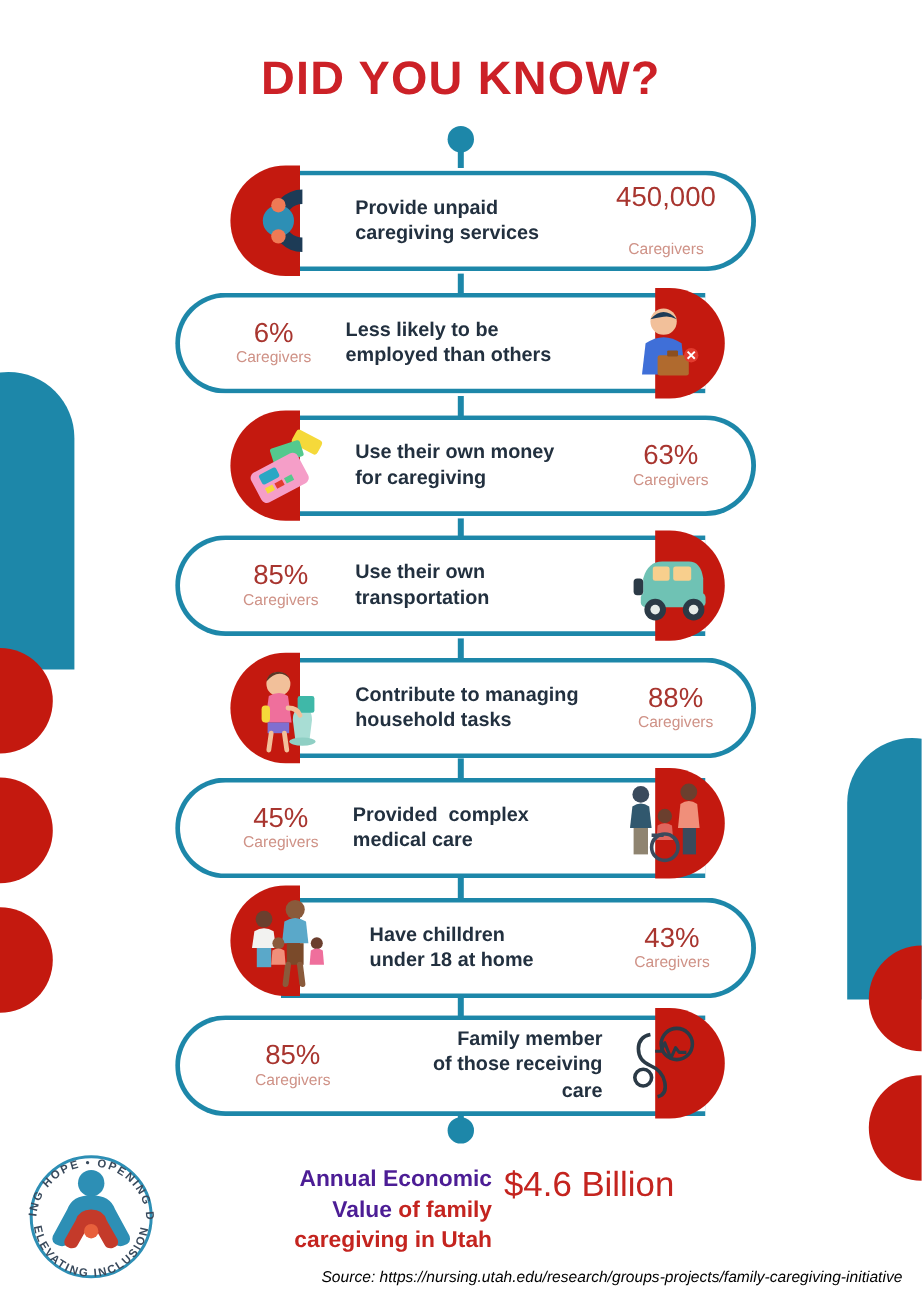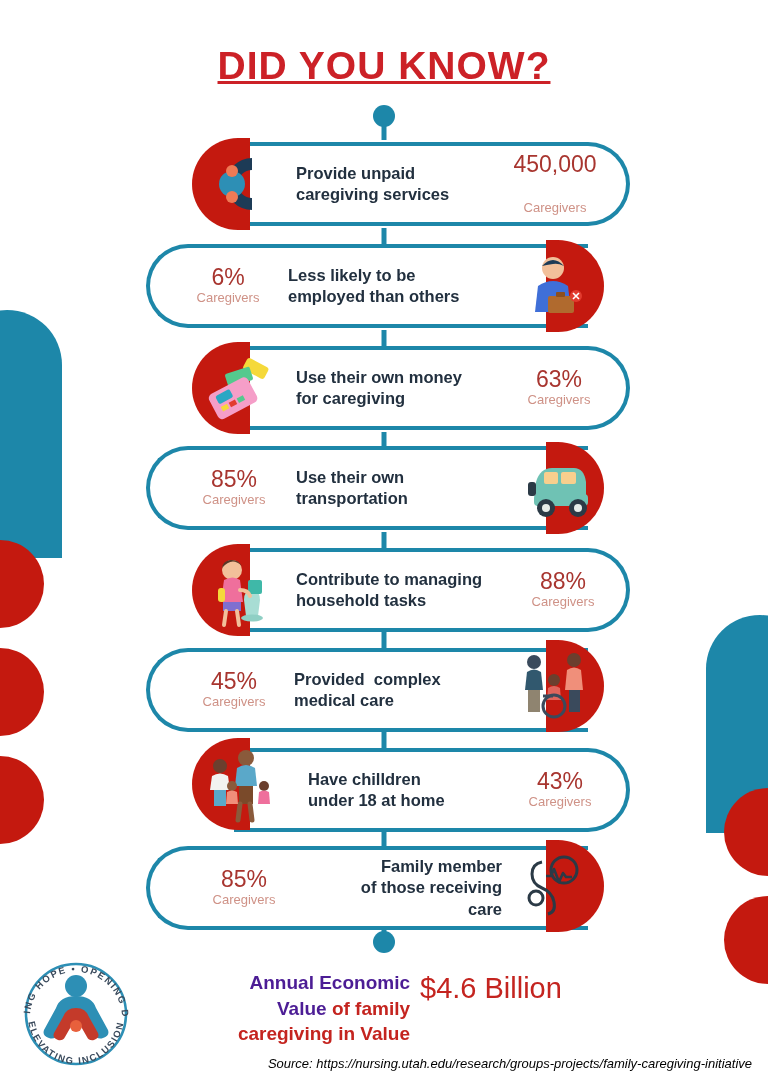--- a/index.html
+++ b/index.html
@@ -27,21 +27,21 @@
     right:-44px;width:88px;height:88px;background:#c4190f;
     border-radius:50% 0 0 50%;
   }
   .hl1{top:540px;} .hl2{top:648px;} .hl3{top:756px;}
   .hr1{top:788px;} .hr2{top:896px;}
 
   
   .title{
     position:absolute;top:44px;left:0;width:768px;text-align:center;
     font-size:39px;font-weight:bold;letter-spacing:1px;
-    color:#cc2127;z-index:5;text-decoration:underline;
+    color:#cc2127;z-index:5;
   }
 
   
   .flow{position:absolute;left:0;top:0;width:768px;height:1086px;z-index:2;}
 
   .rows{position:absolute;left:0;top:0;width:768px;height:1086px;z-index:3;}
 
   
   .capsule{
     position:absolute;height:84px;border:4px solid #1d87a9;
@@ -316,21 +316,21 @@
       </div>
       <div class="label right-al" style="width:196px;margin-left:14px;">Family&nbsp;member<br>of&nbsp;those&nbsp;receiving<br>care</div>
     </div>
   </div>
 
 </div>
 
 <div class="footer-block annual">
   <span class="dark">Annual Economic</span><br>
   <span class="dark">Value </span><span class="red">of family</span><br>
-  <span class="red">caregiving in  Value</span>
+  <span class="red">caregiving in  Utah</span>
 </div>
 
 <div class="footer-block billion">$4.6 Billion</div>
 
 <div class="footer-block source">Source: https://nursing.utah.edu/research/groups-projects/family-caregiving-initiative</div>
 
 <svg class="logo" viewBox="0 0 124 124">
   <defs>
     <path id="arcTop" d="M 16,66 A 46,46 0 0 1 108,66"></path>
     <path id="arcBot" d="M 14,64 A 48,48 0 0 0 110,64"></path>

